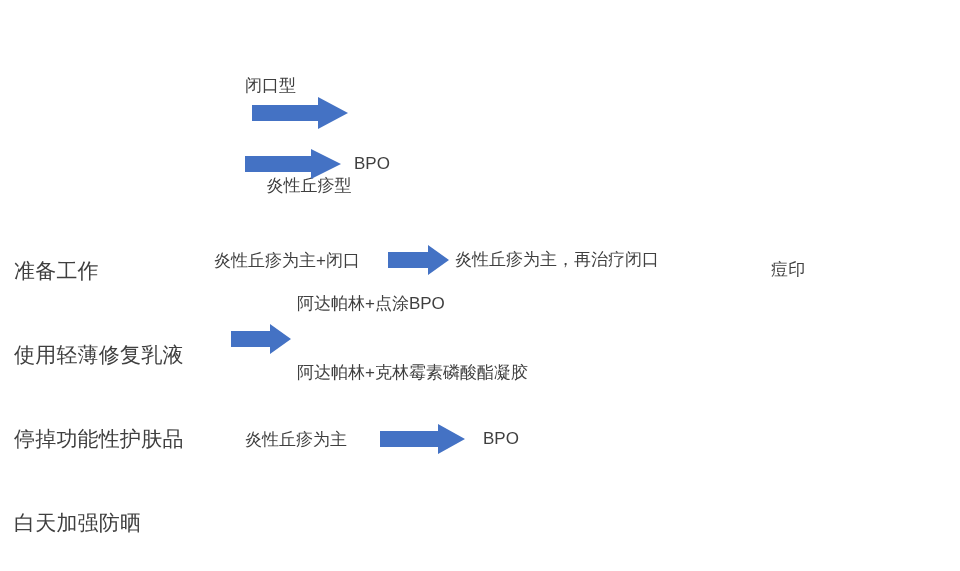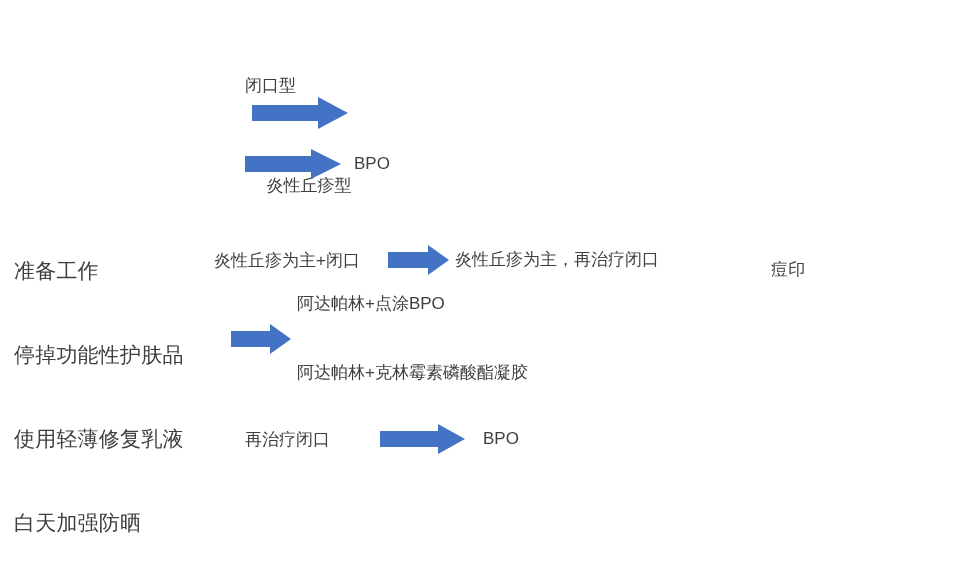--- a/index.html
+++ b/index.html
@@ -67,22 +67,22 @@
   }
   #right-col div { line-height: 1.36; }
 </style>
 </head>
 <body>
 
 <div id="canvas">
 
   <div class="txt" id="prep">
     <div>准备工作</div>
+    <div>使用轻薄修复乳液</div>
     <div>停掉功能性护肤品</div>
-    <div>使用轻薄修复乳液</div>
     <div>白天加强防晒</div>
   </div>
 
   <div class="row" style="left:245px; top:74px; height:32px;flex-direction:column;">
     <div class="row-label" style="width:110px;">闭口型</div>
     <span class="arrow" style="margin-left:0px;">
       <svg width="96" height="32" viewBox="0 0 96 32" aria-hidden="true">
         <polygon points="0,8 66,8 66,0 96,16 66,32 66,24 0,24" fill="#4472c4"></polygon>
       </svg>
     </span>
@@ -120,21 +120,21 @@
         <polygon points="0,7 39,7 39,0 60,15 39,30 39,23 0,23" fill="#4472c4"></polygon>
       </svg>
     </span>
     <div class="row-target" style="margin-left:6px;">
       <div>阿达帕林+点涂BPO</div>
       <div>阿达帕林+克林霉素磷酸酯凝胶</div>
     </div>
   </div>
 
   <div class="row" style="left:245px; top:423px; height:32px;">
-    <div class="row-label" style="width:135px;">再治疗闭口</div>
+    <div class="row-label" style="width:135px;">炎性丘疹为主</div>
     <span class="arrow">
       <svg width="85" height="30" viewBox="0 0 85 30" aria-hidden="true">
         <polygon points="0,7 58,7 58,0 85,15 58,30 58,23 0,23" fill="#4472c4"></polygon>
       </svg>
     </span>
     <div class="row-target" style="margin-left:18px;">
       <div>BPO</div>
     </div>
   </div>
 

